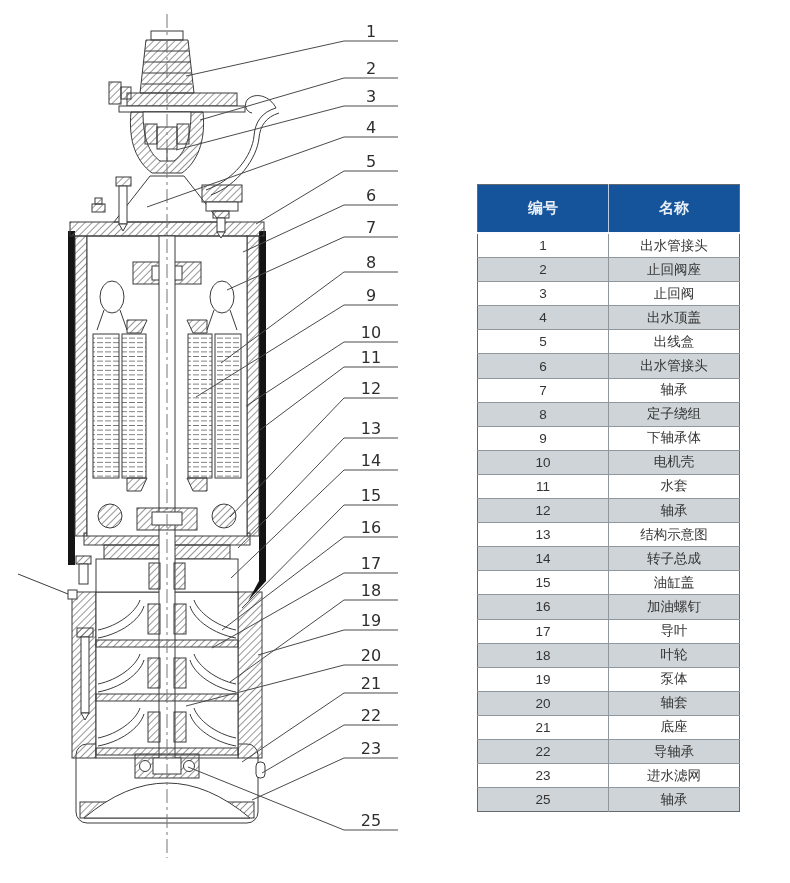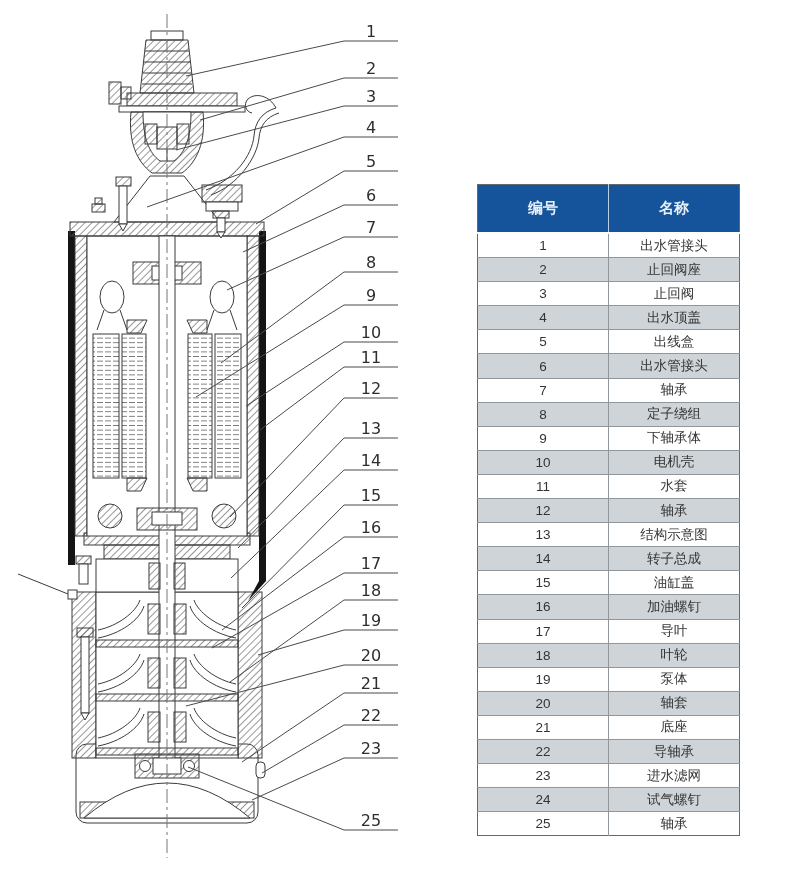--- a/index.html
+++ b/index.html
@@ -361,23 +361,19 @@
         </tr>
         <tr>
           <td>22</td>
           <td>导轴承</td>
         </tr>
         <tr>
           <td>23</td>
           <td>进水滤网</td>
         </tr>
         <tr>
-          <td>24</td>
-          <td>试气螺钉</td>
-        </tr>
-        <tr>
           <td>25</td>
           <td>轴承</td>
         </tr>
       </tbody>
   </table>
 
 </div>
 
 </body></html>

